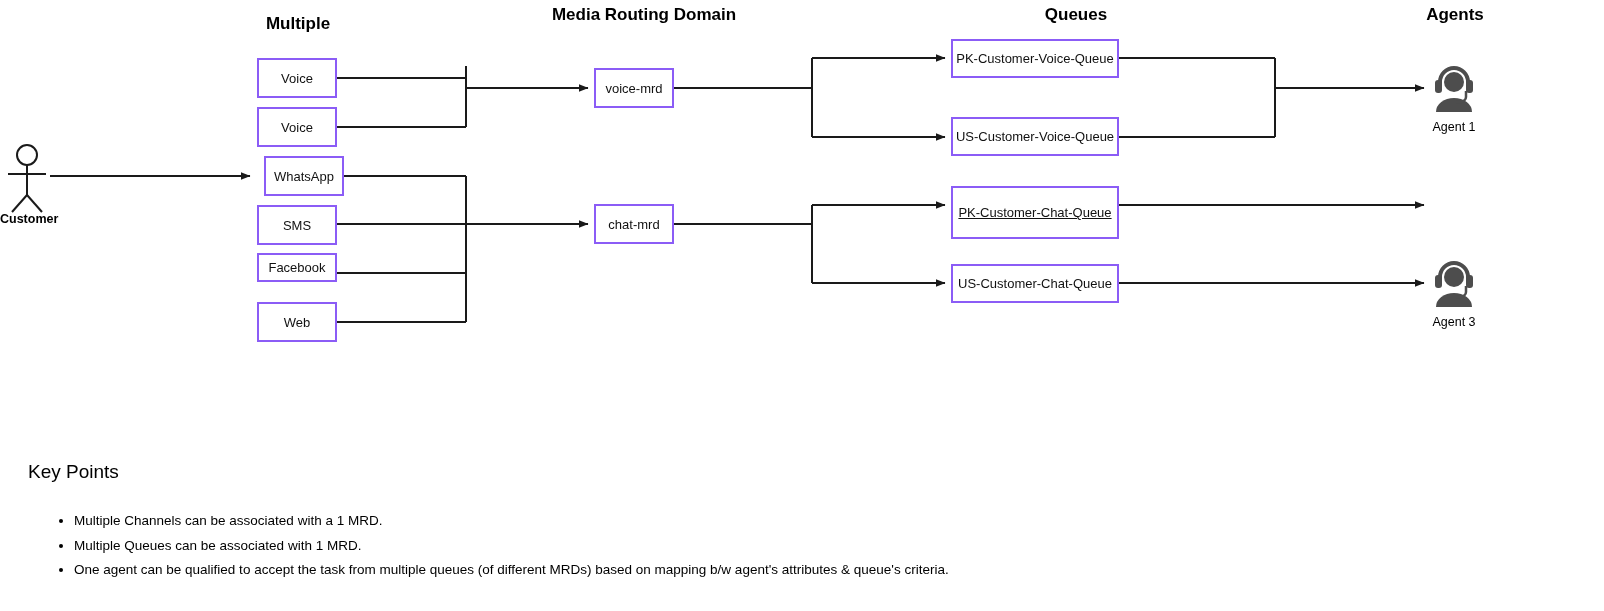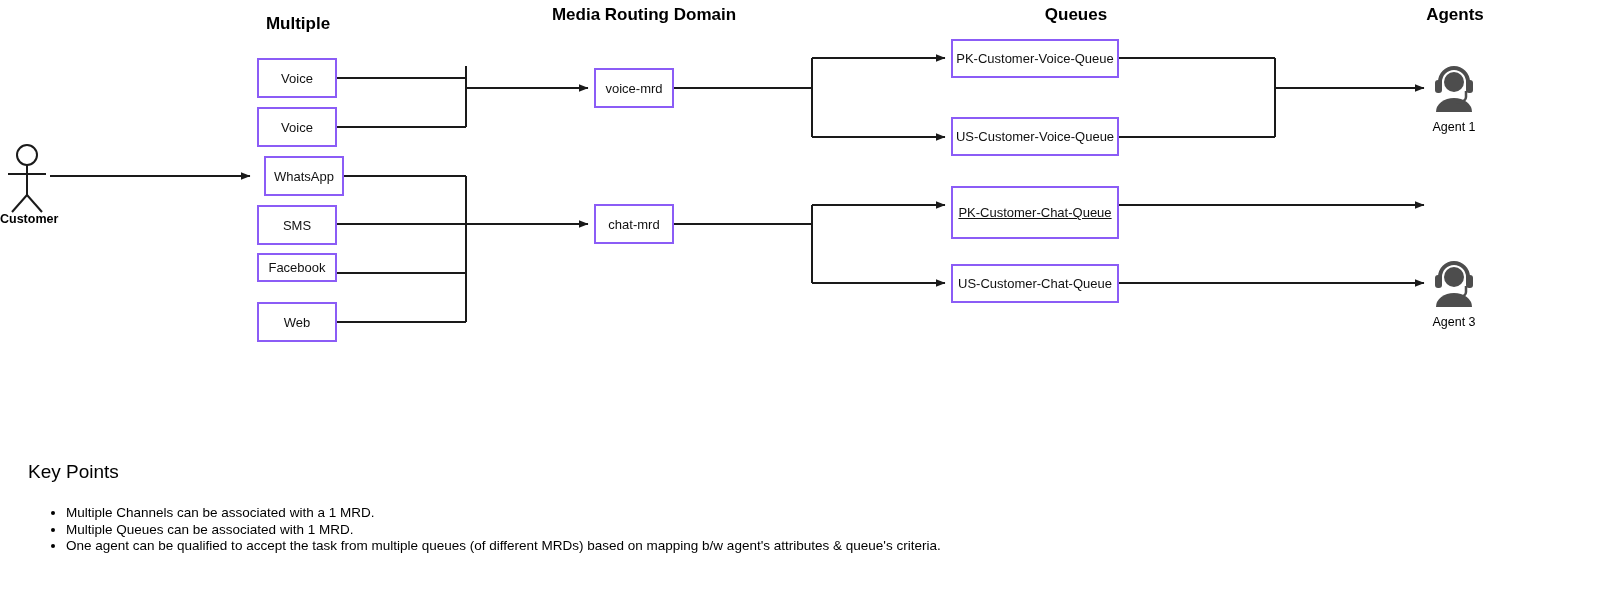--- a/index.html
+++ b/index.html
@@ -73,21 +73,21 @@
   .keypoints-list {
     position: absolute;
     left: 40px;
     top: 505px;
     margin: 0;
     padding-left: 26px;
     font-size: 13.5px;
     line-height: 16.5px;
   }
   .keypoints-list li {
-    margin: 0;
+    margin: 8px;
     padding: 0;
   }
 </style>
 </head>
 <body>
 
 <div id="diagram-root">
 
   <div class="col-title" style="left:218px; top:14px; width:160px;">Multiple</div>
   <div class="col-title" style="left:513px; top:5px; width:262px;">Media Routing Domain</div>

